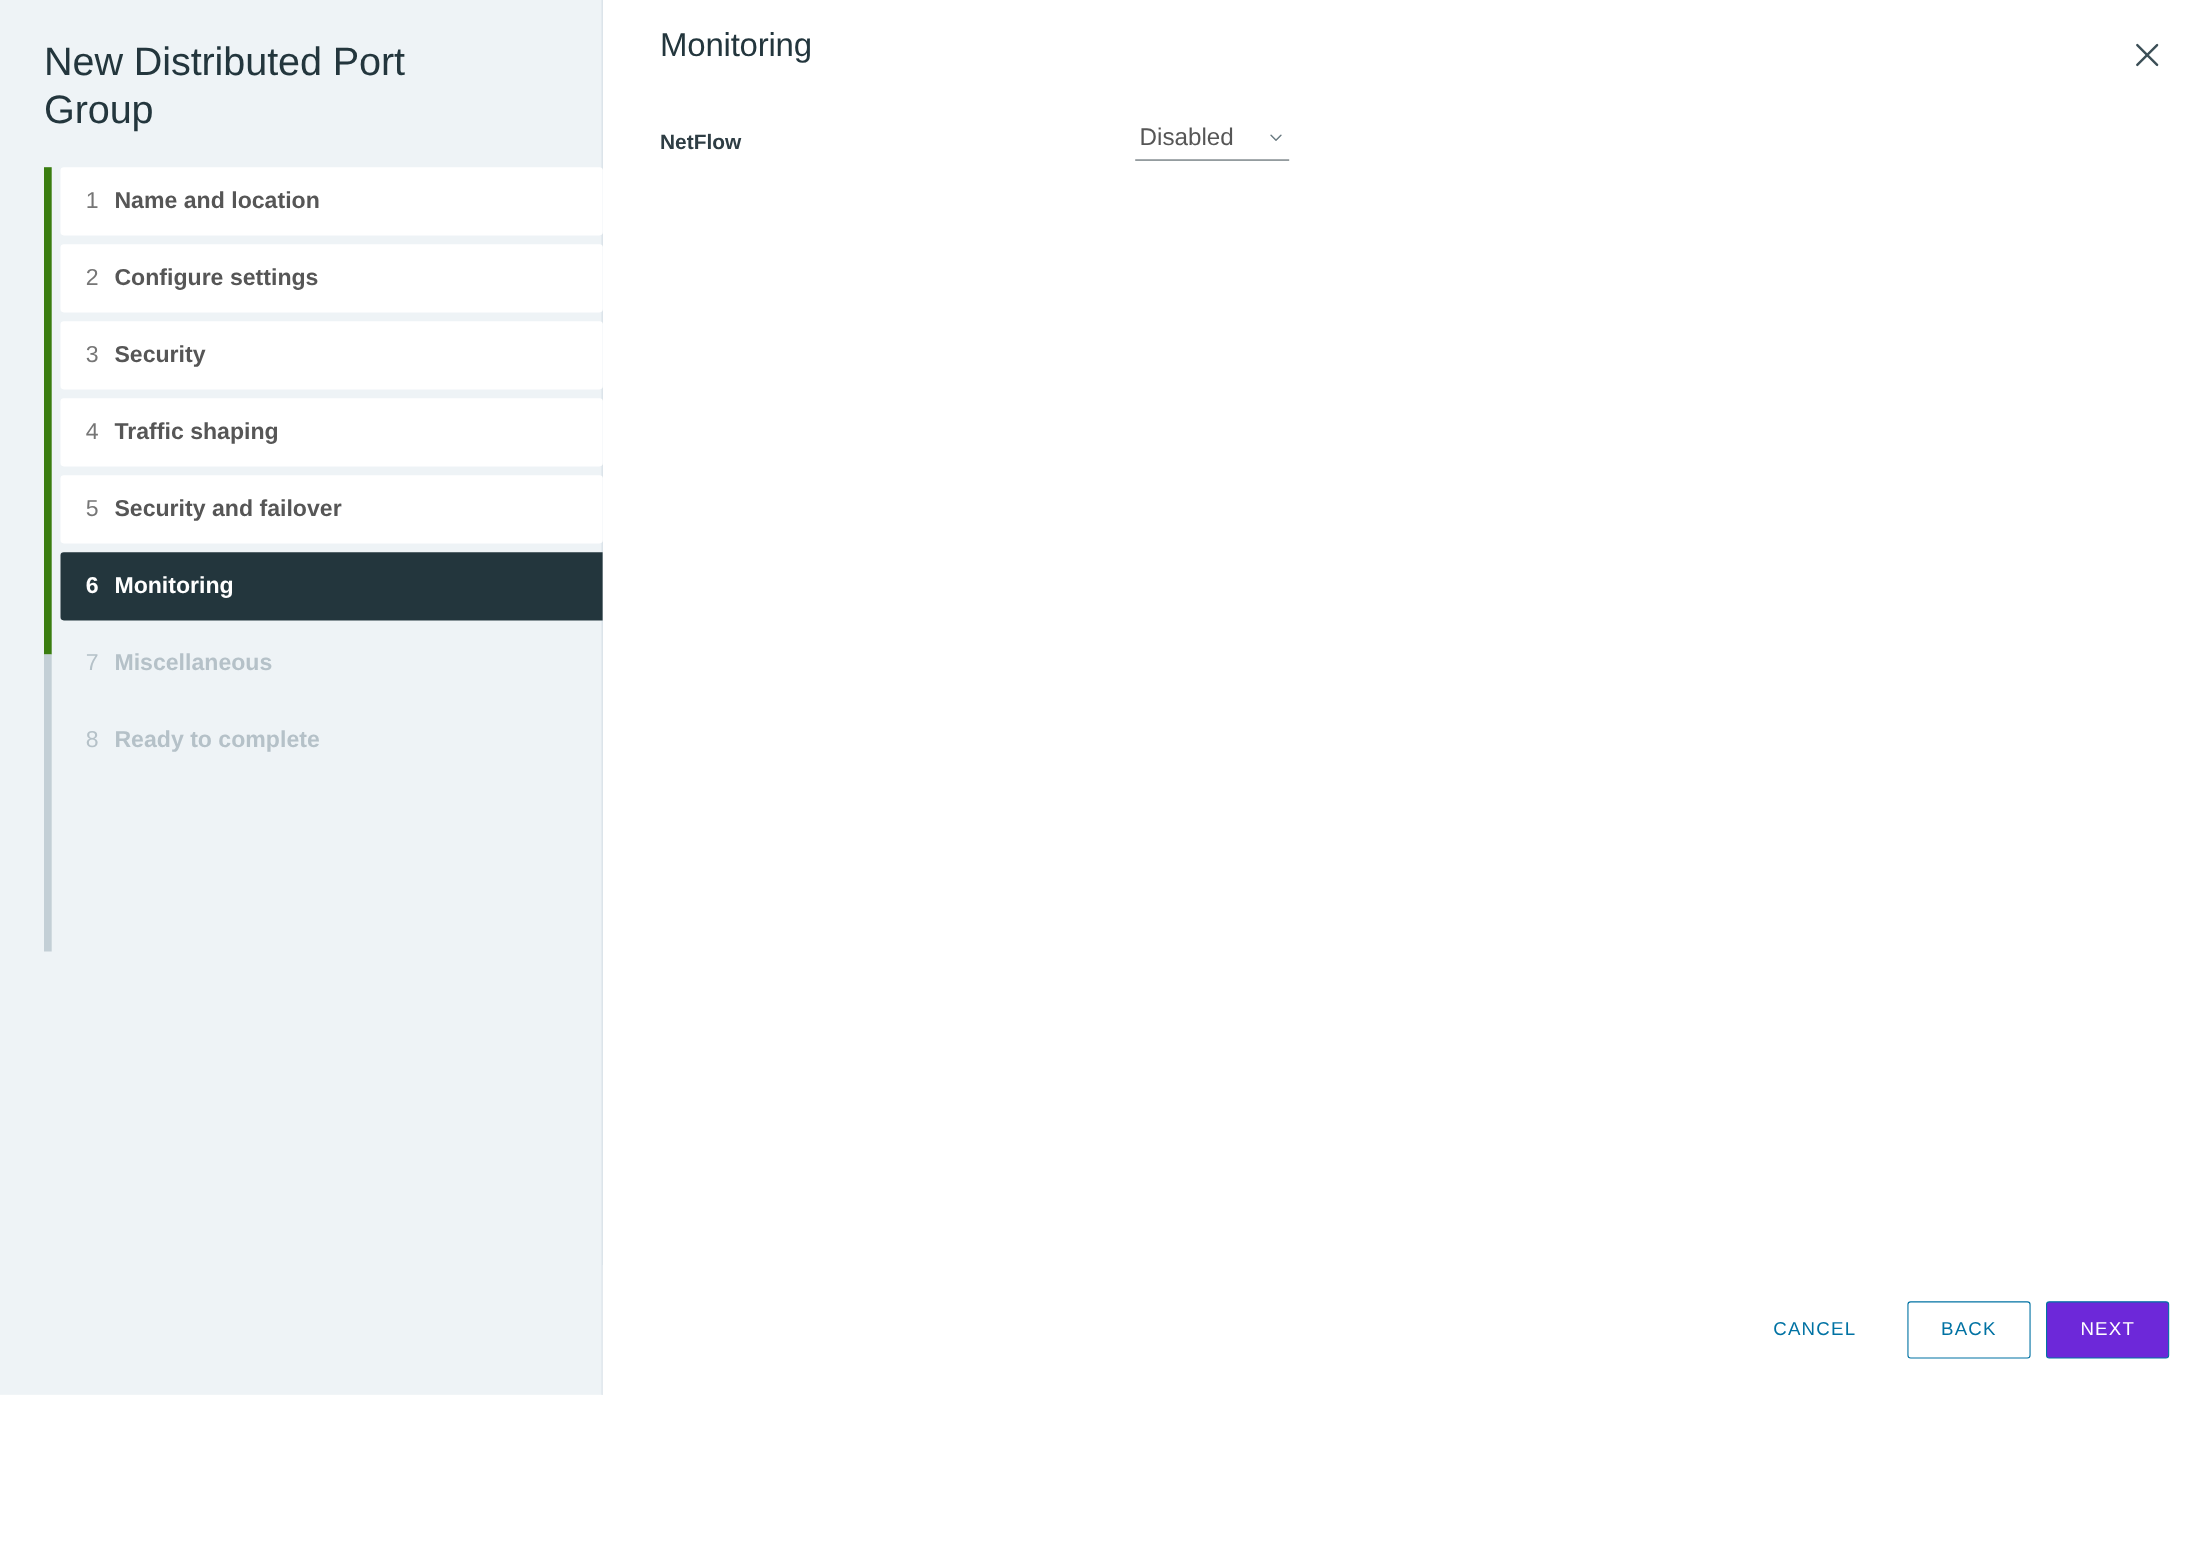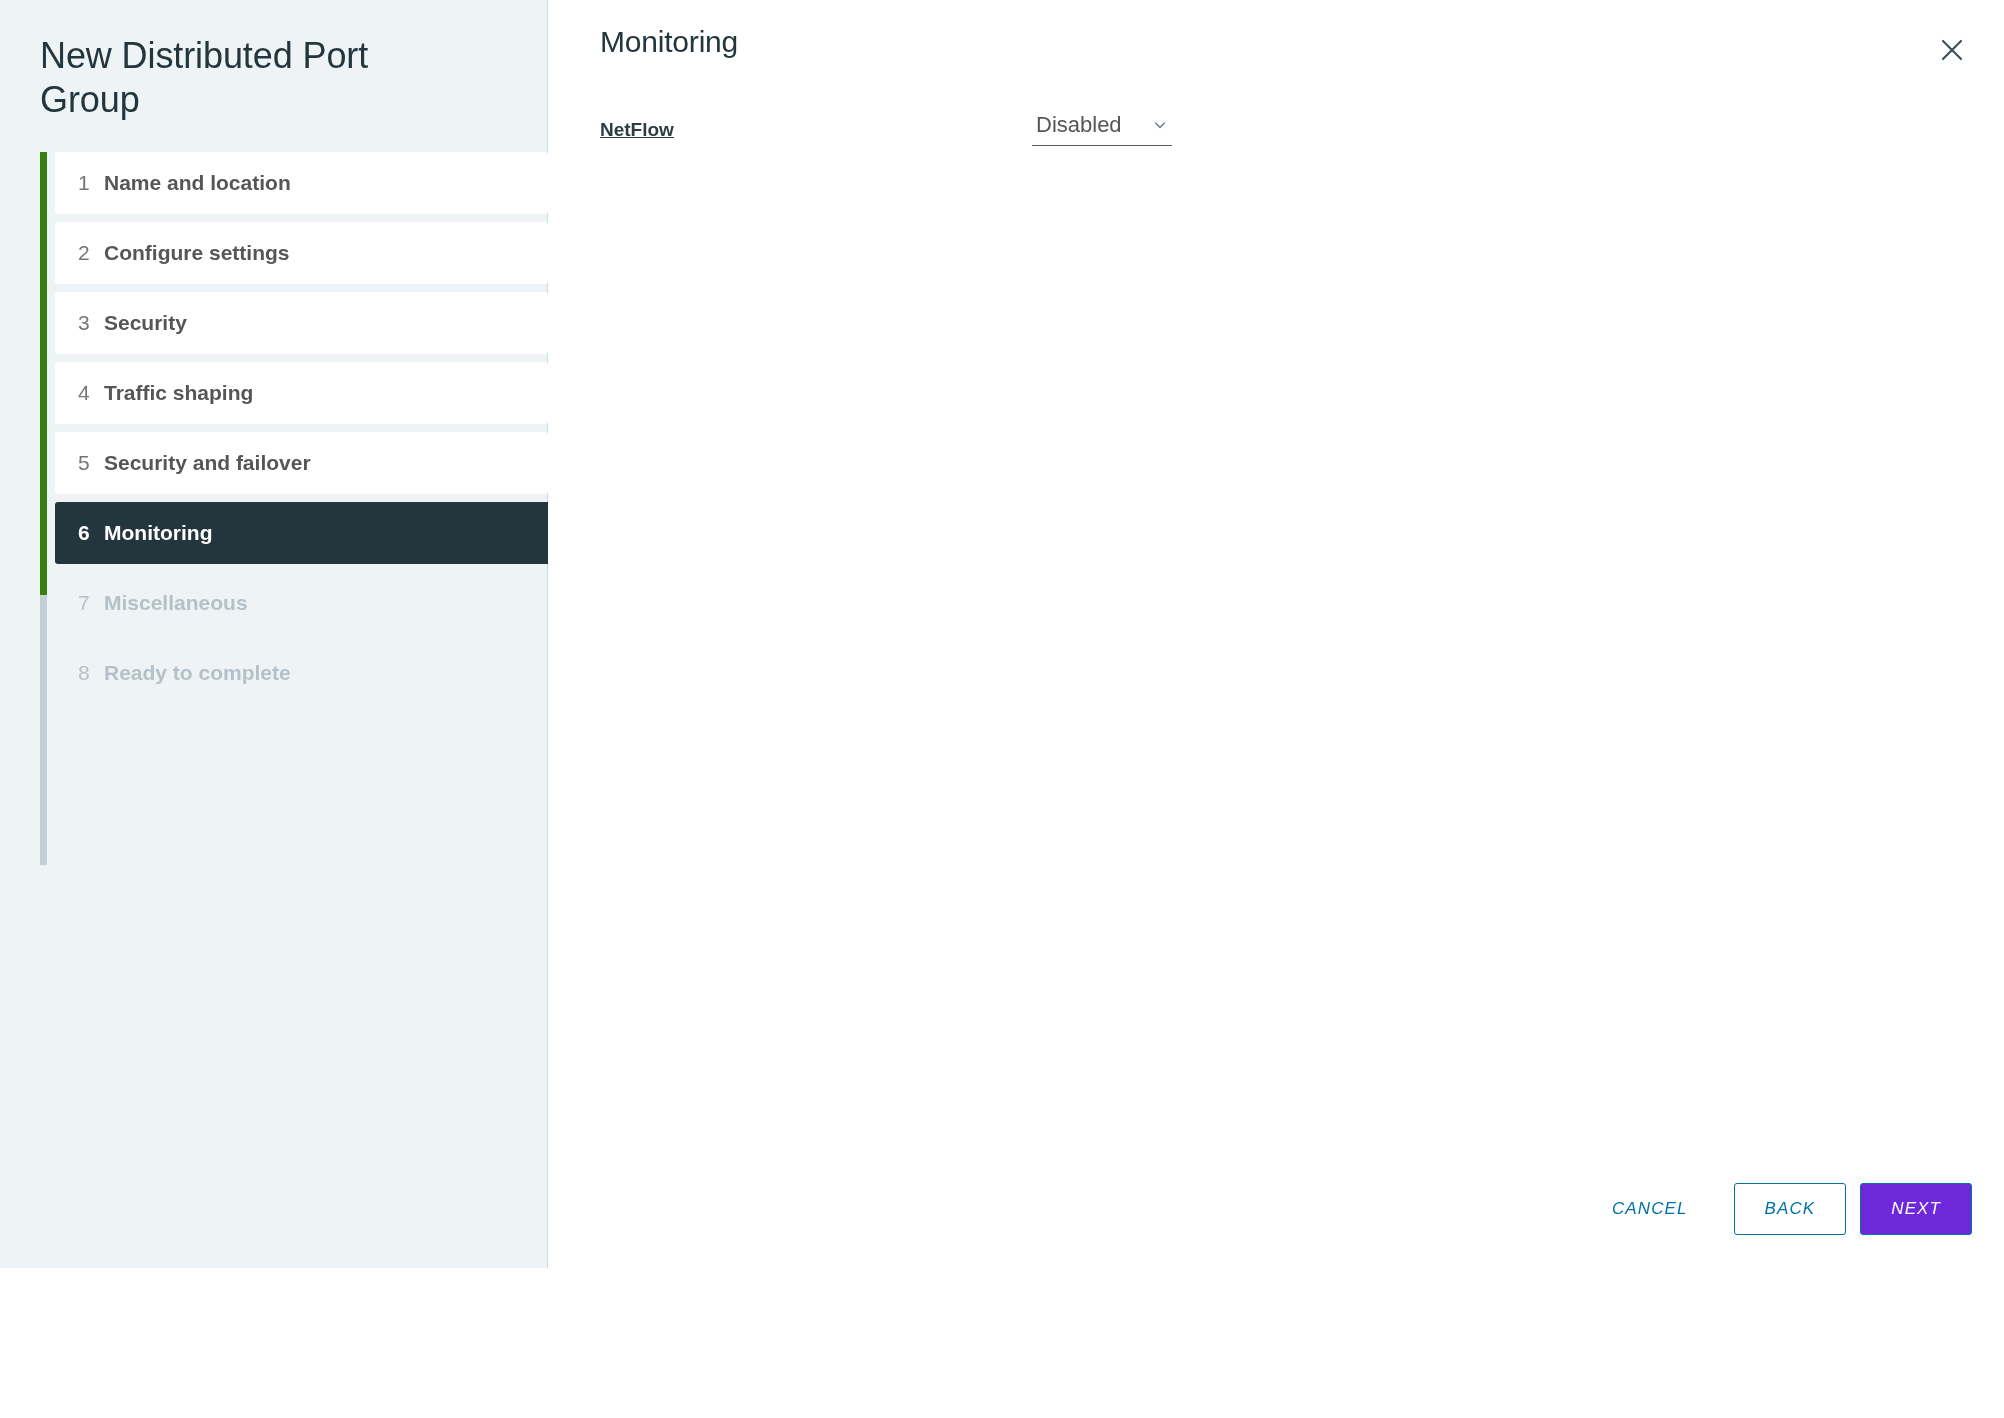--- a/index.html
+++ b/index.html
@@ -169,21 +169,20 @@
   }
 
   .form-label {
     font-size: 19px;
     font-weight: 700;
     color: #2e3d44;
     width: 432px;
     flex: 0 0 432px;
     line-height: 28px;
     padding-top: 4px;
-    text-decoration: underline;
   }
 
   .select-wrap {
     position: relative;
     width: 140px;
     border-bottom: 1px solid #4f5b60;
     display: flex;
     align-items: center;
     justify-content: space-between;
     padding: 0 4px 7px 4px;
@@ -222,21 +221,20 @@
     font-family: "Liberation Sans", "DejaVu Sans", sans-serif;
     font-size: 17px;
     letter-spacing: 1.1px;
     text-transform: none;
     cursor: pointer;
     border-radius: 3px;
     height: 52px;
     display: inline-flex;
     align-items: center;
     justify-content: center;
-    font-style: italic;
   }
 
   .btn-link {
     background: transparent;
     border: none;
     color: #0072a3;
     padding: 0 24px;
     margin-right: 22px;
   }
 

